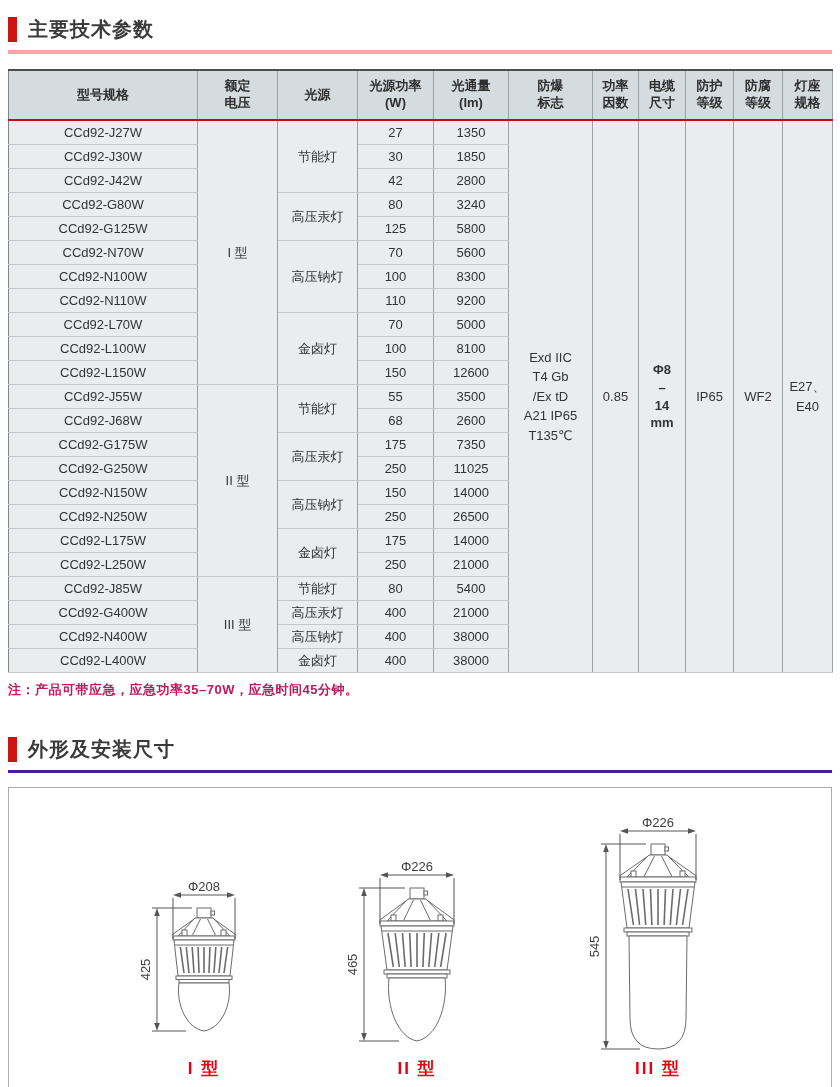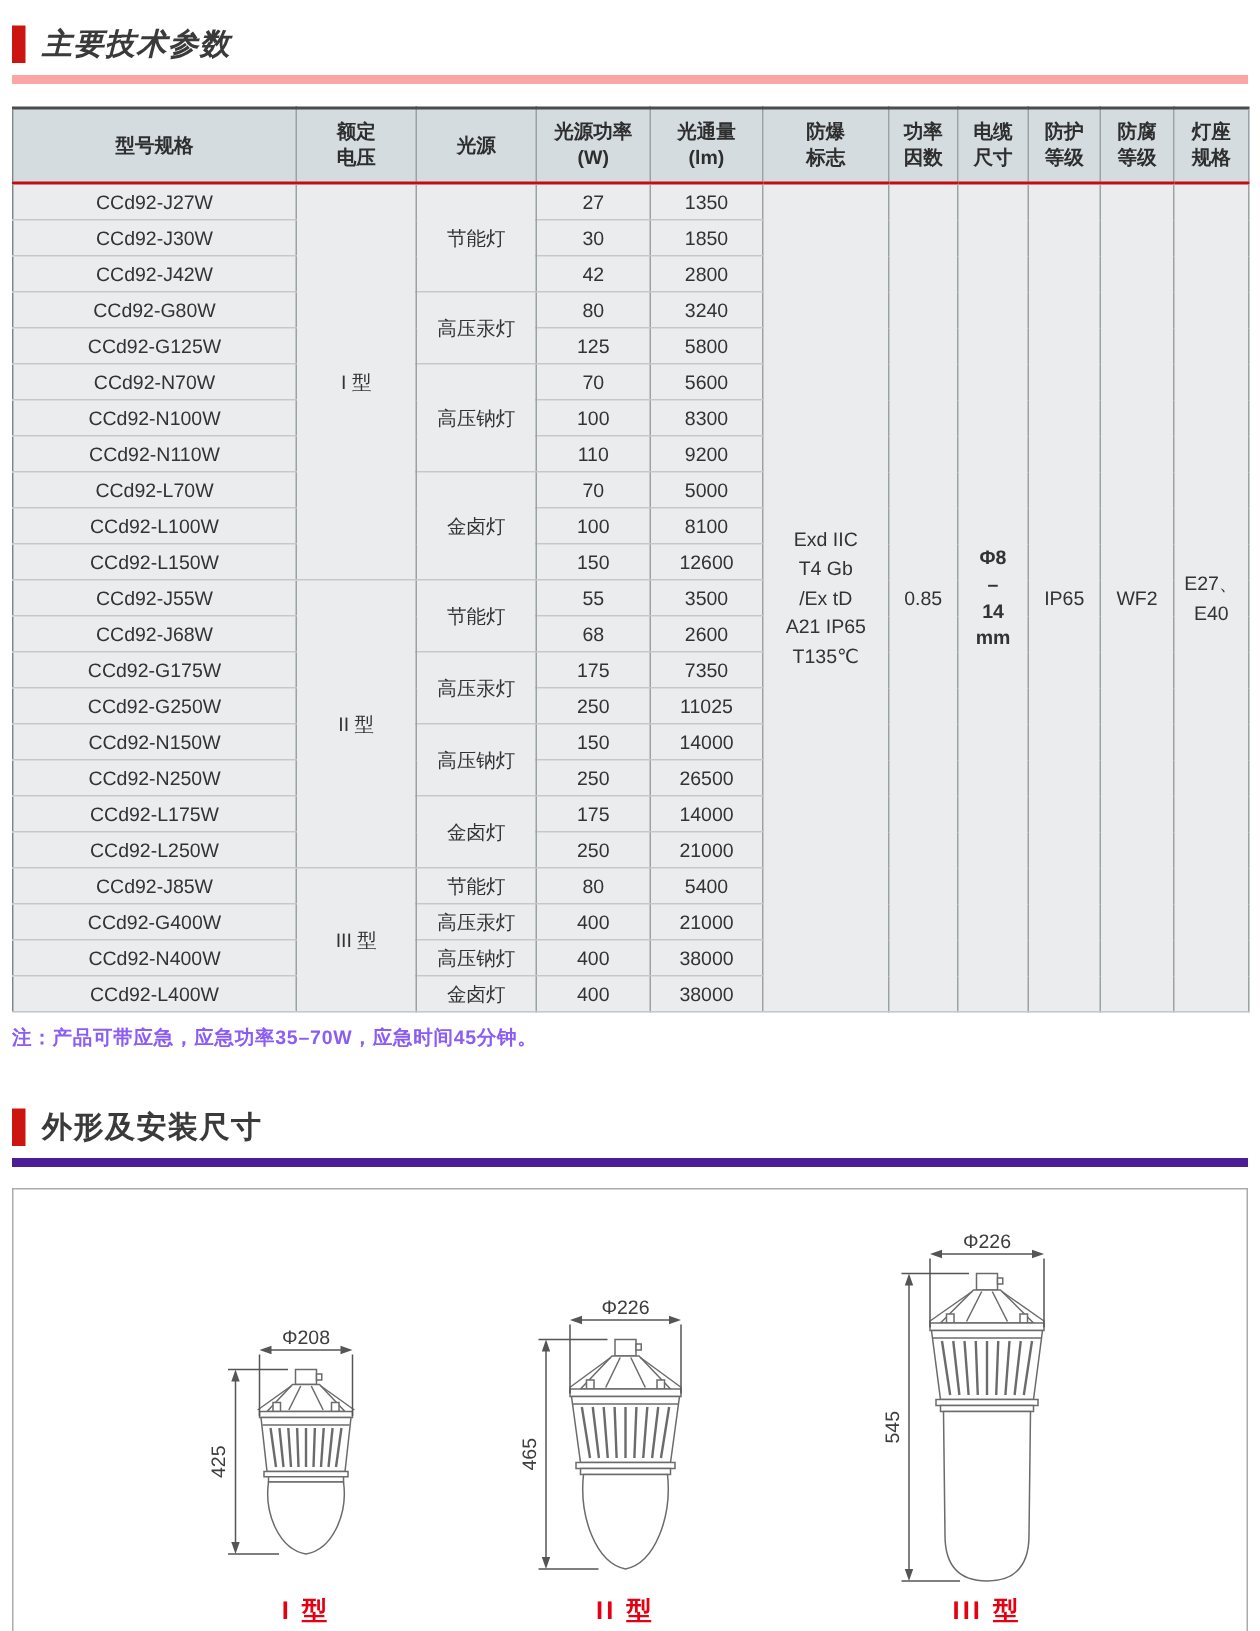--- a/index.html
+++ b/index.html
@@ -5,43 +5,43 @@
   html,body { margin:0; padding:0; background:#ffffff; }
   body {
     width:840px;
     font-family:"Liberation Sans","DejaVu Sans",sans-serif;
     color:#333;
   }
   .page { padding:14px 8px 16px 8px; width:824px; }
 
   
   .sec-header { display:flex; align-items:center; gap:11px; padding-bottom:7px; }
-  .sec-header.first { border-bottom:6px solid #fca5a5; margin-top:2px;font-style:italic; }
-  .sec-header.second { border-bottom:6px solid #4c1d95; margin-top:37px; }
+  .sec-header.first { border-bottom:4px solid #fca5a5; margin-top:2px; }
+  .sec-header.second { border-bottom:3px solid #4c1d95; margin-top:37px; }
   .sec-bar { width:9px; height:25px; background:#cc1410; flex:0 0 auto; }
   .sec-title { font-size:20px; font-weight:bold; color:#3a3a3a; letter-spacing:1px; }
 
   
   table.spec { border-collapse:collapse; table-layout:fixed; width:824px; margin-top:15px;
     border:1px solid #7f8689; border-top:2px solid #4c4c4c; }
   table.spec th {
     background:#d4dce0; font-size:13px; font-weight:bold; color:#2e2e2e;
     border-right:1px solid #9aa2a6; border-bottom:2px solid #c00f13;
     height:46px; padding:1px 0; line-height:1.3; text-align:center; vertical-align:middle;
   }
   table.spec td {
     background:#eaecee; font-size:13px; color:#333; text-align:center; vertical-align:middle;
     border-right:1px solid #9aa2a6; border-bottom:1px solid #c3c8cb;
     height:23px; padding:0; line-height:1.2;
   }
   table.spec td.merged { line-height:1.5; }
   table.spec td.cable { line-height:1.35;font-weight:bold; }
 
   
-  .note { margin-top:8px; font-size:13px; font-weight:bold; color:#8b5cf6; letter-spacing:0.5px; }
+  .note { margin-top:8px; font-size:13px; font-weight:bold; color:#be185d; letter-spacing:0.5px; }
 
   
   .drawing-box { margin-top:14px; border:1px solid #ababab; height:314px; position:relative; background:#fff; }
   .drawing-box svg { display:block; }
   svg text { font-family:"Liberation Sans","DejaVu Sans",sans-serif; }
   svg text.dim { font-size:13px; fill:#3d3d3d; }
   svg text.type-label { font-size:17px; font-weight:bold; fill:#e60012; letter-spacing:2px; }
 </style>
 </head>
 <body>

